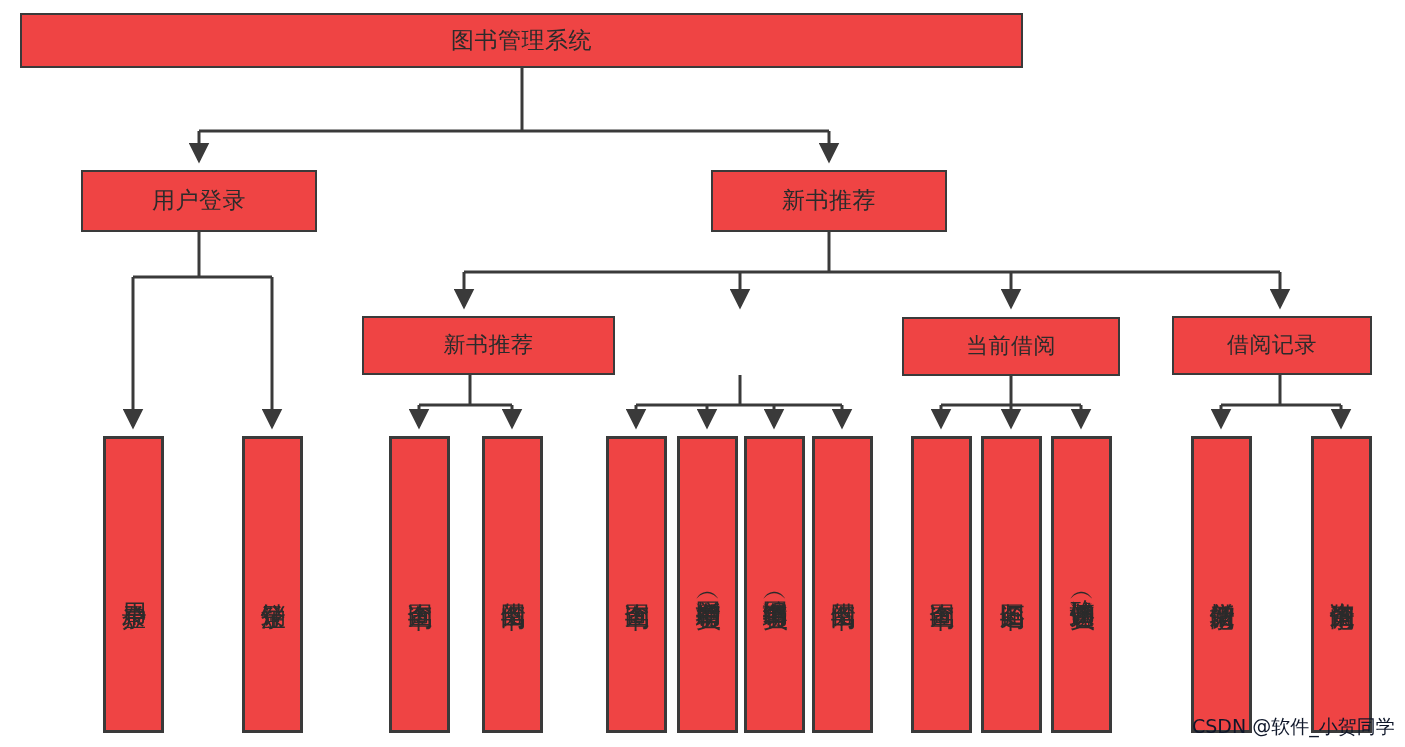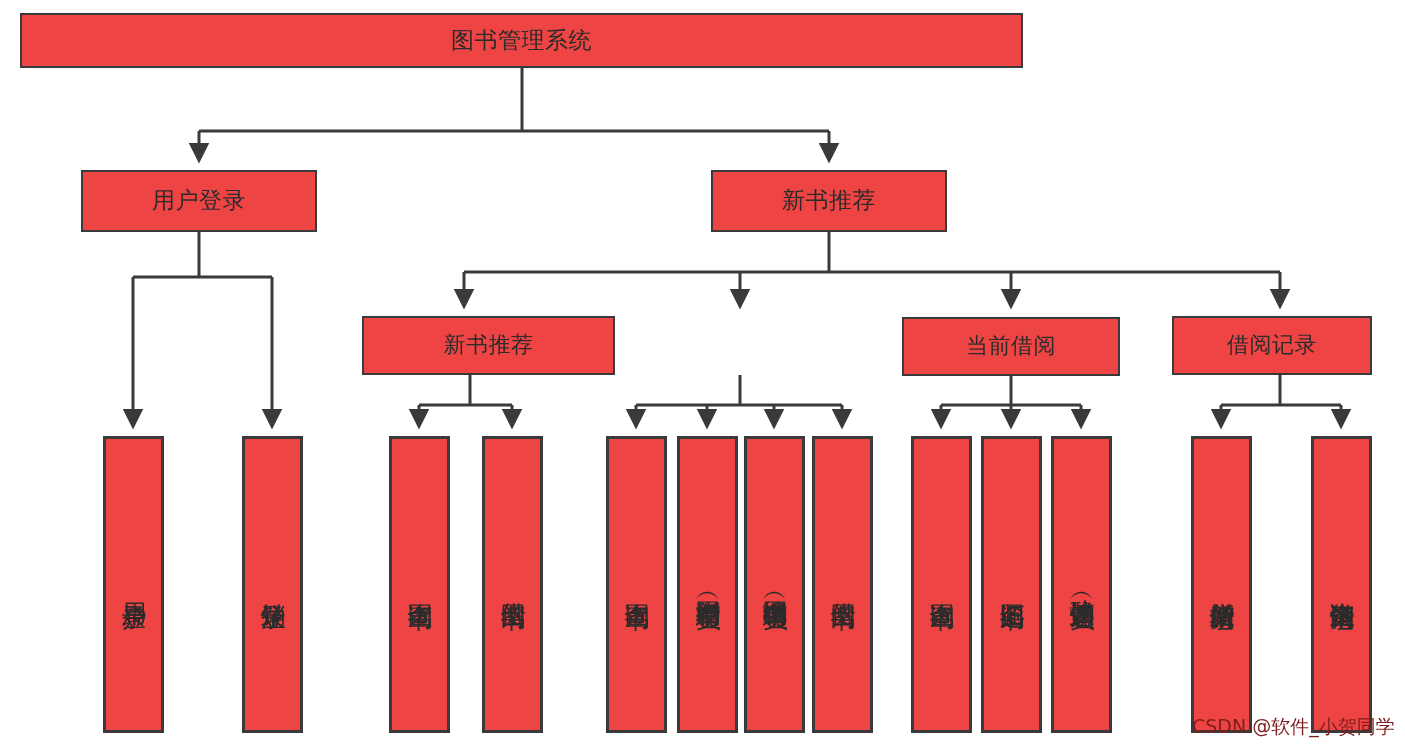--- a/index.html
+++ b/index.html
@@ -53,21 +53,21 @@
   .node-leaf .label {
     writing-mode: vertical-rl;
     text-orientation: upright;
     font-size: 25px;
     line-height: 1.06;
     letter-spacing: 1px;
     white-space: nowrap;
   }
   .watermark {
     position: absolute;
-    color: #7f1d1d;
+    color: #0f172a;
     font-size: 19px;
     white-space: nowrap;
     z-index: 5;
     font-family: "DejaVu Sans", "Liberation Sans", sans-serif;
   }
 </style>
 </head>
 <body>
 
 <div id="canvas">

